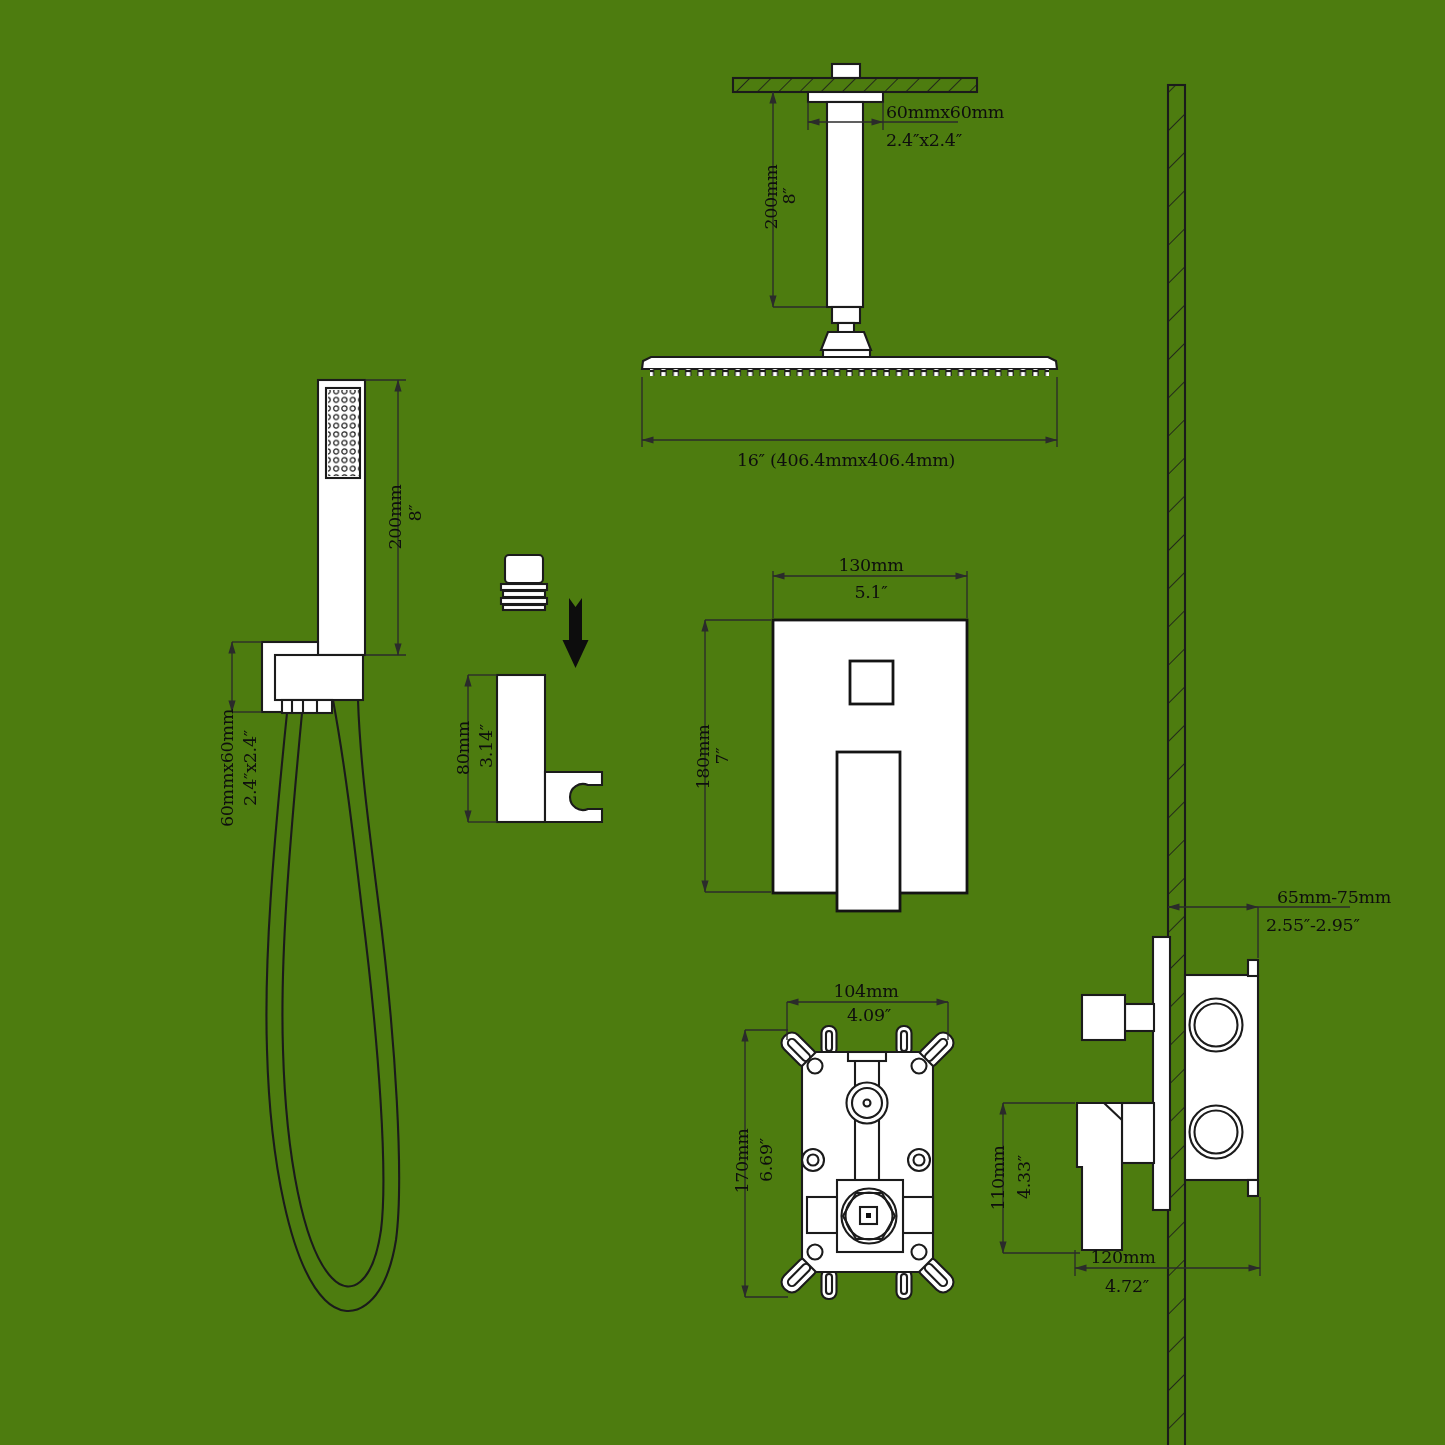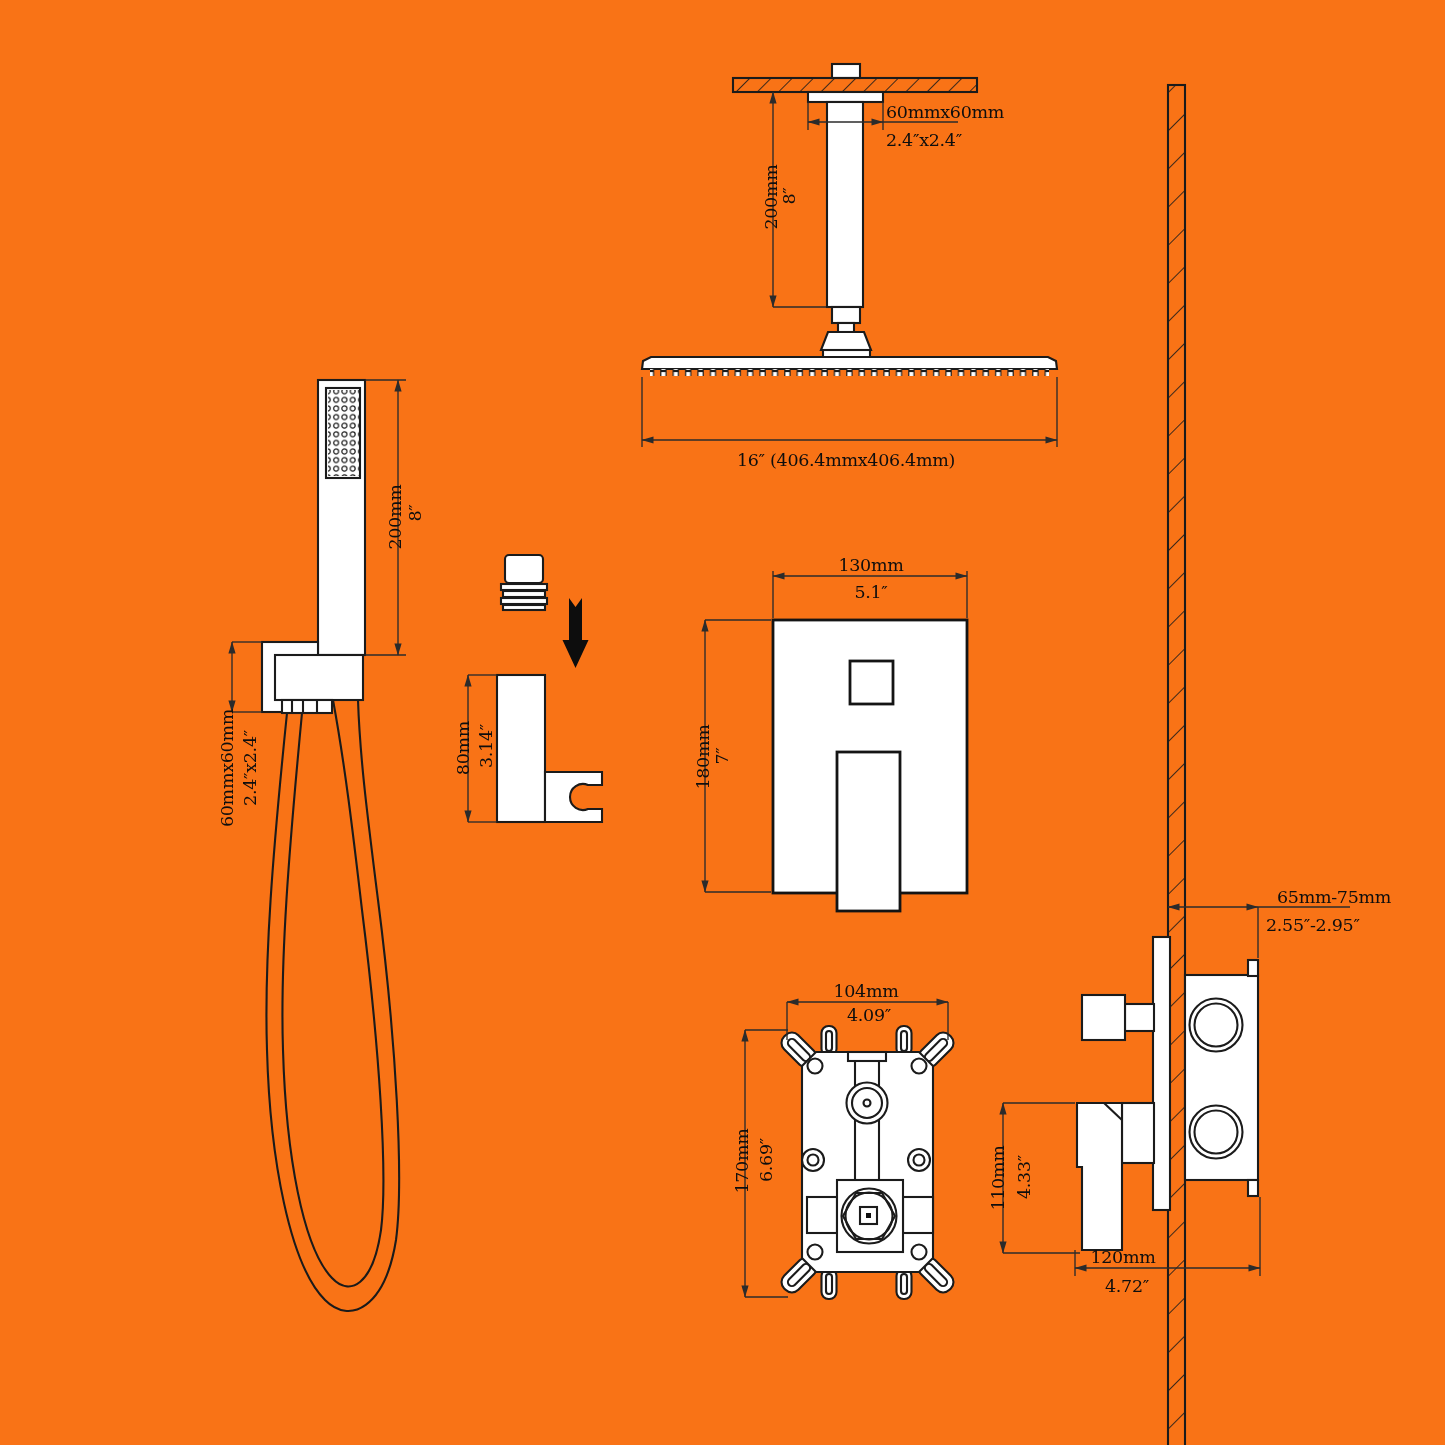--- a/index.html
+++ b/index.html
@@ -1,16 +1,16 @@
 <!DOCTYPE html>
 <html><head>
 <meta charset="utf-8">
 <style>
   html,body{margin:0;padding:0;background:#ffffff;}
-  .page{width:1445px;height:1445px;background:#f97316;position:relative;overflow:hidden;}
+  .page{width:1445px;height:1445px;background:#4d7c0f;position:relative;overflow:hidden;}
   svg{display:block;}
   
   .ln{stroke:#1b1b1b;fill:none;stroke-width:2.1;stroke-linejoin:miter;stroke-linecap:butt;}
   .lw{stroke:#1b1b1b;fill:#ffffff;stroke-width:2.1;stroke-linejoin:miter;}
   .lw3{stroke:#141414;fill:#ffffff;stroke-width:2.8;}
   .blk{fill:#0d0d0d;stroke:none;}
   
   .dm{stroke:#2b2b2b;fill:none;stroke-width:1.35;}
   
   .dim{font-family:"DejaVu Serif","Liberation Serif",serif;font-size:17.5px;fill:#0e0e0e;letter-spacing:-0.3px;}

